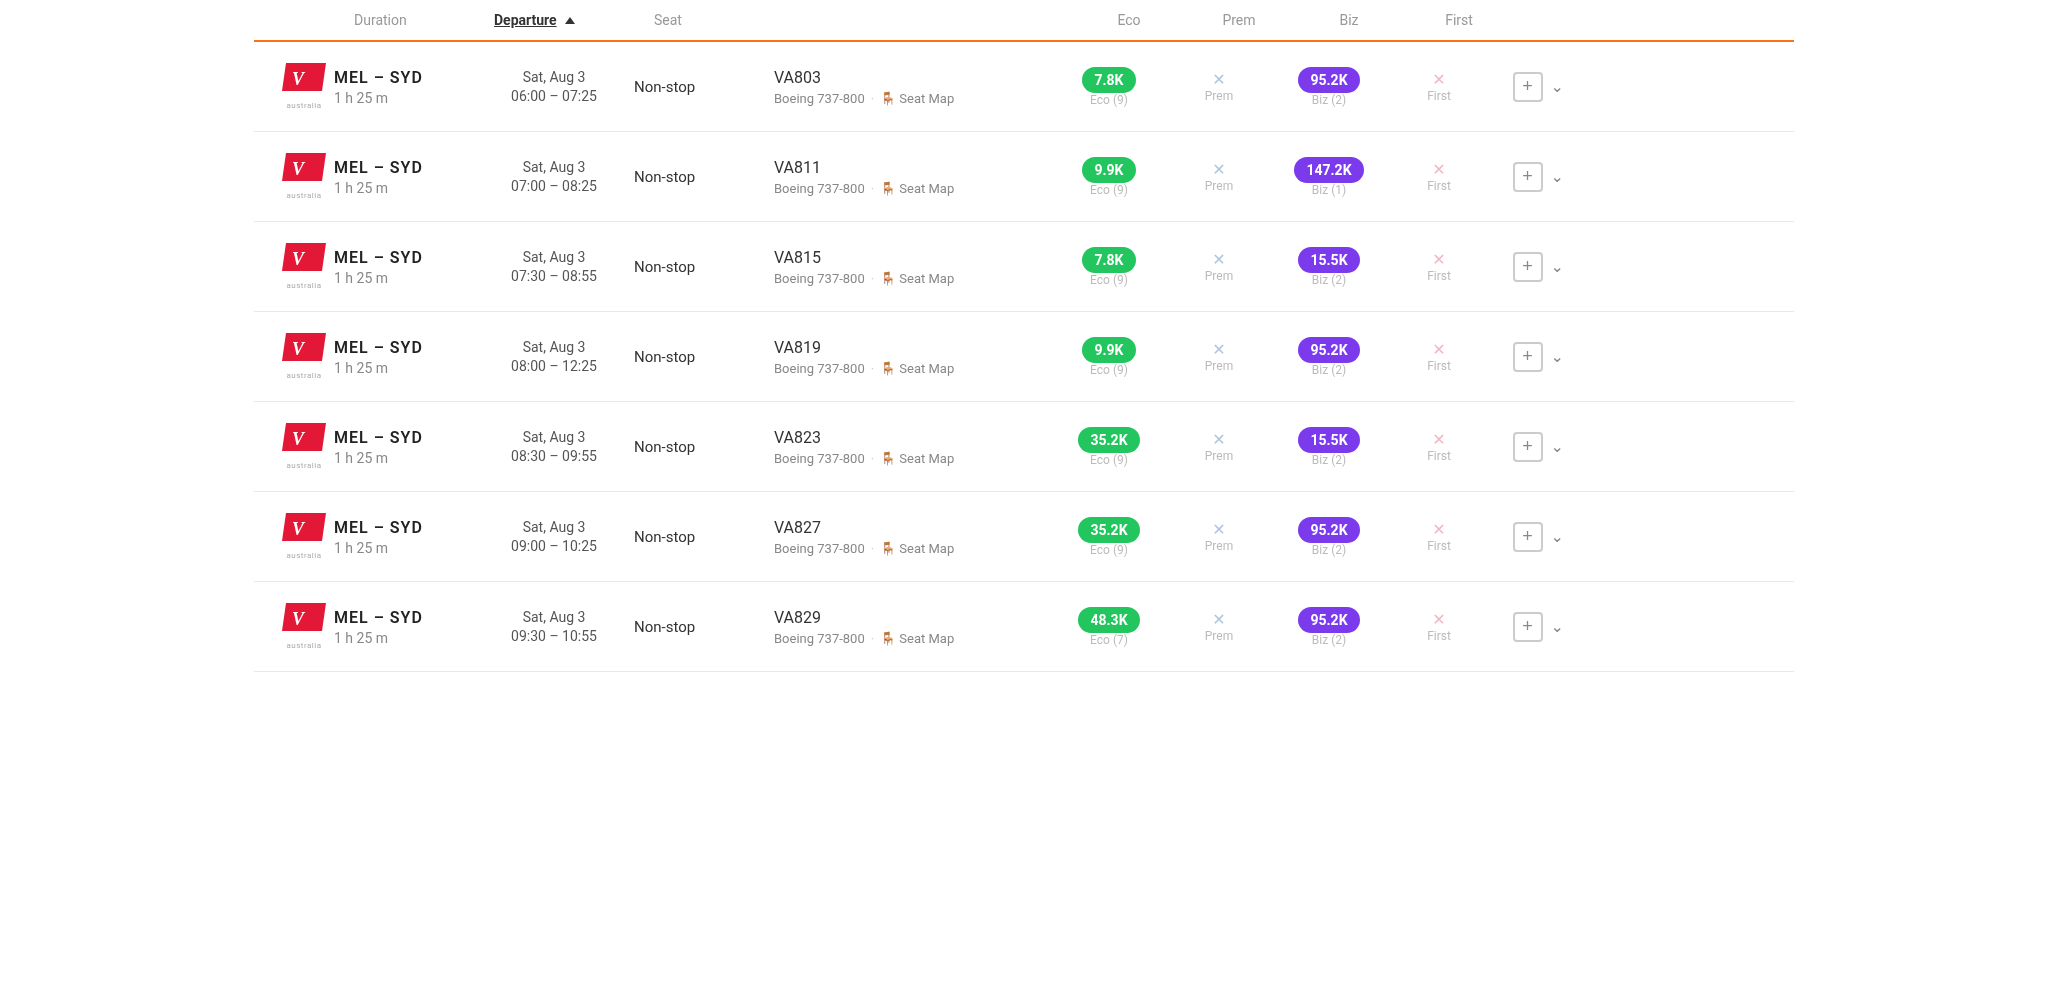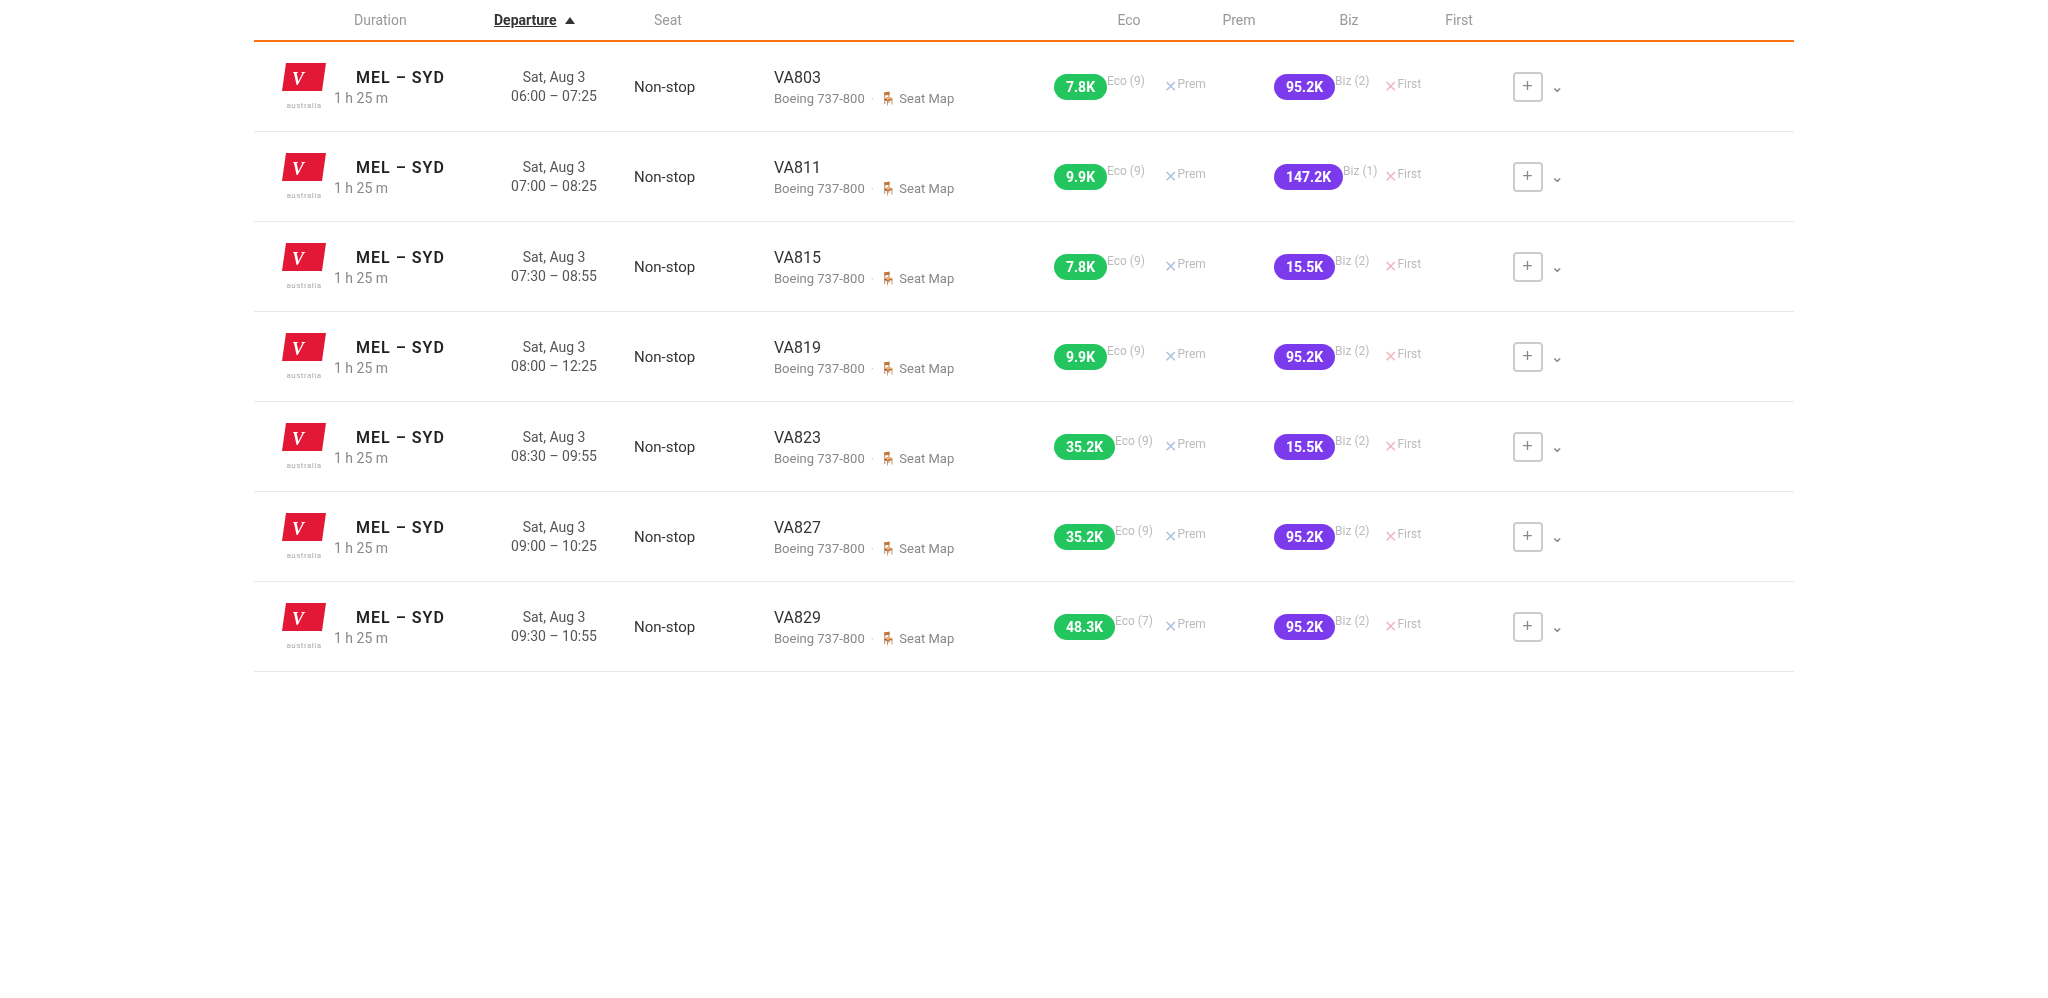--- a/index.html
+++ b/index.html
@@ -56,21 +56,21 @@
     .airline-logo {
       width: 60px;
       height: 50px;
       display: flex;
       flex-direction: column;
       align-items: center;
       justify-content: center;
     }
 
     .route-info { width: 140px; flex-shrink: 0; }
-    .route-name { font-size: 16px; font-weight: 600; letter-spacing: 1px; color: #222; margin-left: 22px; }
+    .route-name { font-size: 16px; font-weight: 600; letter-spacing: 1px; color: #222; }
     .duration { font-size: 14px; color: #888; margin-top: 3px; }
 
     .departure-info { width: 160px; flex-shrink: 0; text-align: center; }
     .dep-date { font-size: 14px; color: #555; }
     .dep-time { font-size: 14px; color: #555; margin-top: 3px; }
 
     .stops-info { width: 140px; flex-shrink: 0; font-size: 15px; color: #333; }
 
     .flight-info { width: 280px; flex-shrink: 0; }
     .flight-number { font-size: 16px; color: #333; margin-bottom: 4px; }
@@ -87,20 +87,22 @@
       font-size: 14px;
       color: white;
     }
     .badge-green { background: #22c55e; }
     .badge-purple { background: #7c3aed; }
 
     .price-cell {
       width: 110px;
       flex-shrink: 0;
       display: flex;
+      flex-direction: column;
+      align-items: center;
     }
     .price-label { font-size: 12px; color: #bbb; }
     .x-mark-prem { color: #b0c4de; font-size: 16px; }
     .x-mark-first { color: #f0b8c0; font-size: 16px; }
 
     .action-cell {
       width: 70px;
       flex-shrink: 0;
       display: flex;
       align-items: center;

